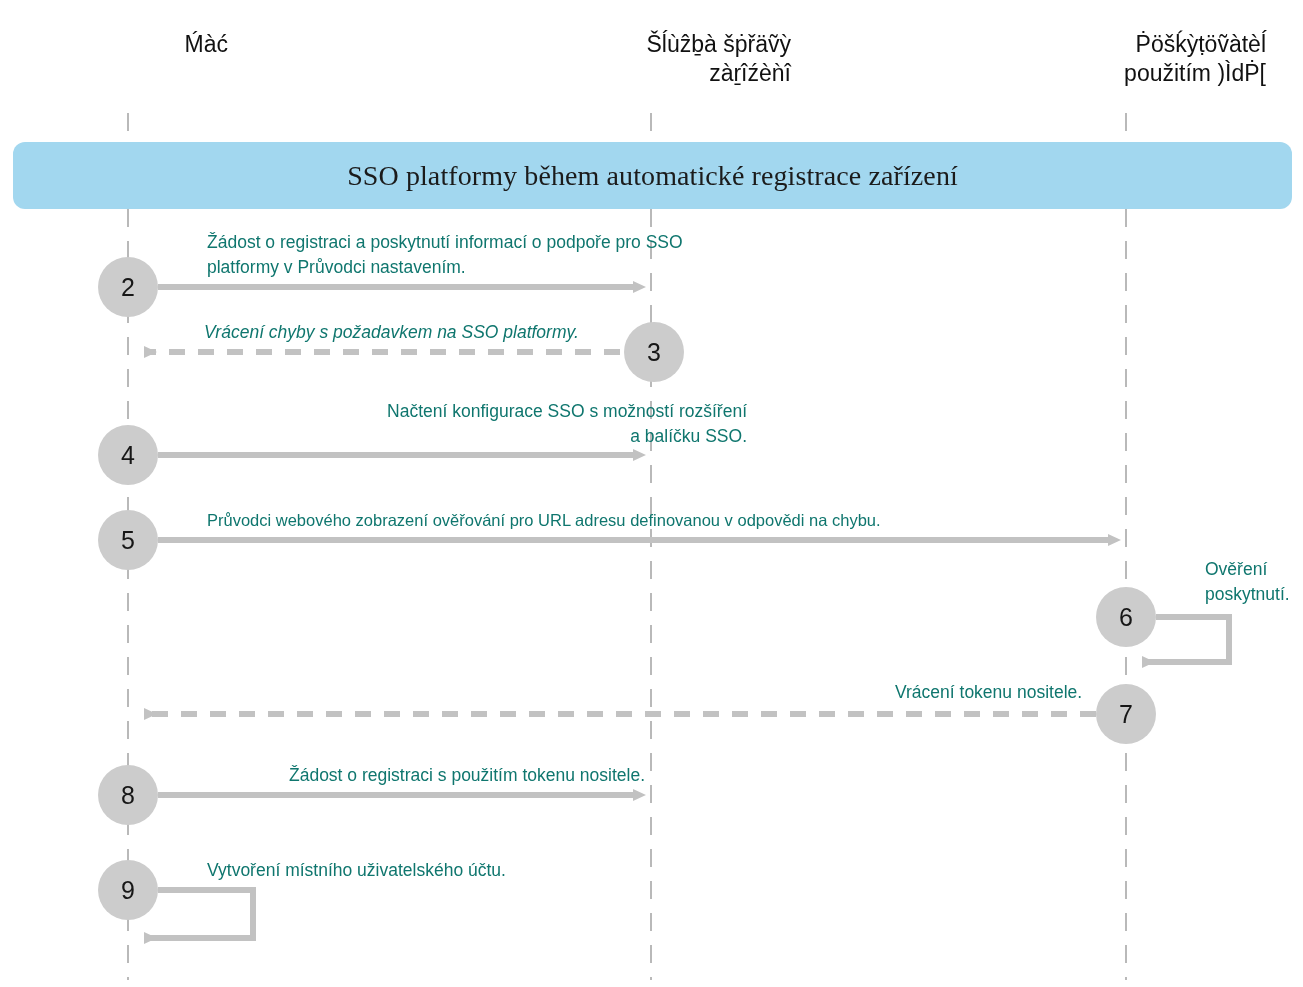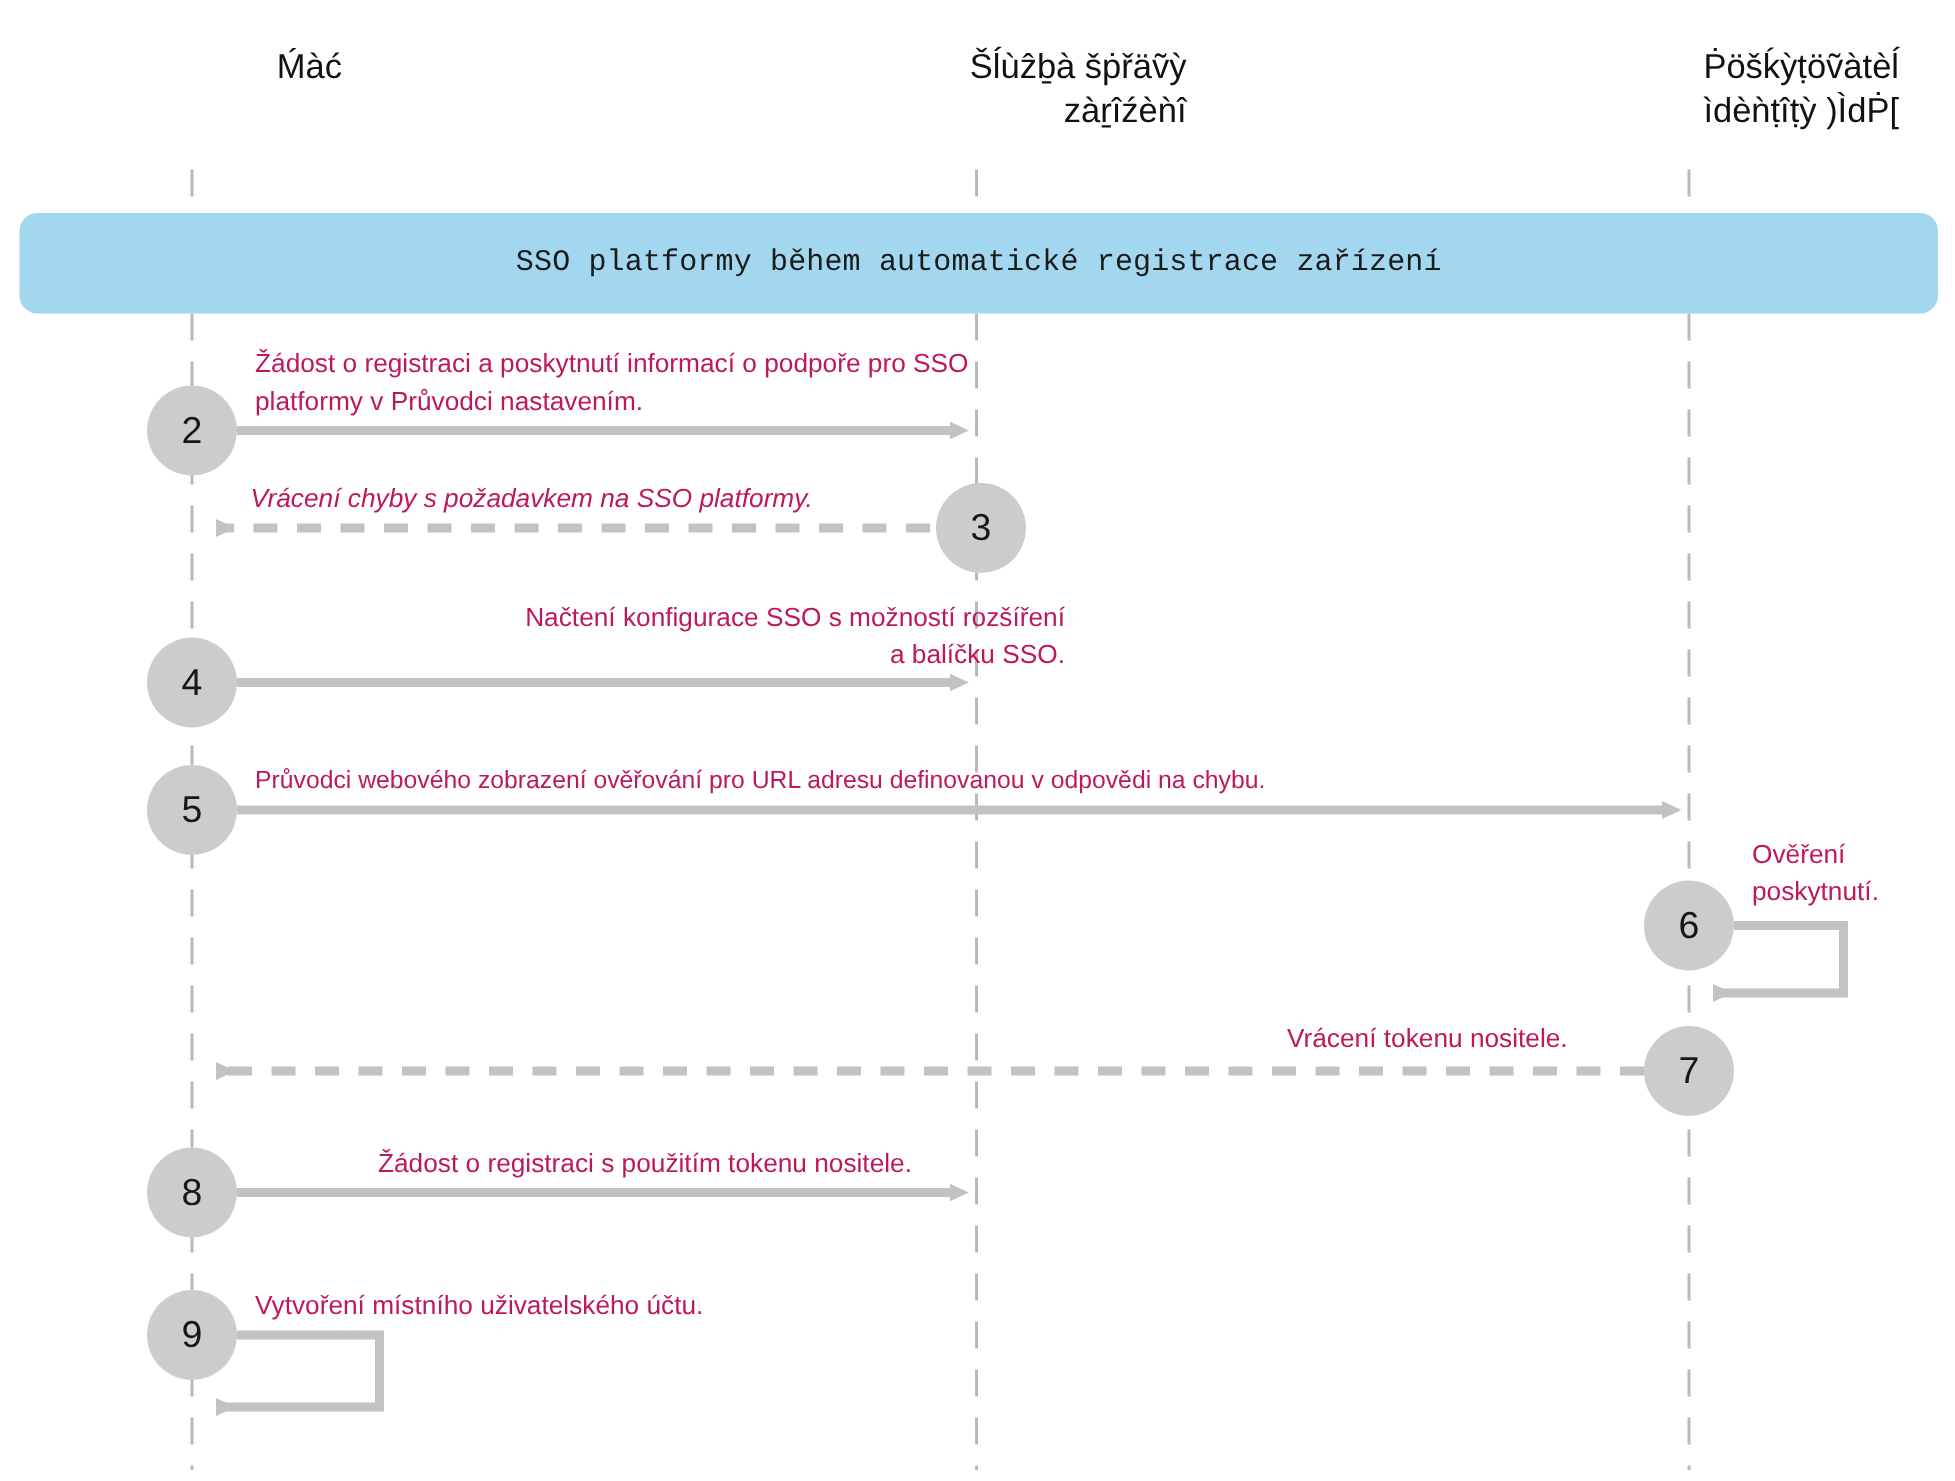--- a/index.html
+++ b/index.html
@@ -38,32 +38,33 @@
     width: 1279px;
     height: 67px;
     background: #a2d7ef;
     border-radius: 12px;
     box-sizing: border-box;
     display: flex;
     align-items: center;
     justify-content: center;
   }
   .banner-label {
-    font-size: 20px;
+    font-size: 28px;
     color: #1b1b1b;
     letter-spacing: 0.1px;
-    font-family: Liberation Mono, monospace;
+    font-family: Liberation Serif, serif;
   }
   .msg-label {
     position: absolute;
     font-size: 17.5px;
     line-height: 25px;
-    color: #be185d;
+    color: #0f766e;
     white-space: pre-line;
     font-family: "Liberation Sans", sans-serif;
+    margin-left: 37px;
   }
   .msg-label.small {
     font-size: 16.5px;
   }
   .step-num {
     position: absolute;
     width: 60px;
     height: 60px;
     border-radius: 50%;
     background: #cccccc;
@@ -130,21 +131,21 @@
     <path d="M158,890 L253,890 L253,938 L145,938" fill="none" stroke="#c2c2c2" stroke-width="6" marker-end="url(#arrowL)"></path>
   </g>
 </svg>
 
 <div class="lane-title" style="left:28px; top:30px; width:200px;">Ḿàć</div>
 
 <div class="lane-title" style="left:511px; top:30px; width:280px;">Šĺùẑḇà šṗřäṽỳ
 zàṟîźèǹî</div>
 
 <div class="lane-title" style="left:986px; top:30px; width:280px;">Ṗöšḱỳṭöṽàtèĺ
-ìdèǹṭîṭỳ )ÌdṖ[</div>
+použitím )ÌdṖ[</div>
 
 <div class="banner">
   <span class="banner-label">SSO platformy během automatické registrace zařízení</span>
 </div>
 
 <div class="msg-label" style="left:170px; top:230px; width:640px;">Žádost o registraci a poskytnutí informací o podpoře pro SSO
 platformy v Průvodci nastavením.</div>
 <div class="step-num" style="left:98px; top:257px;">2</div>
 
 <div class="msg-label" style="left:167px; top:320px; width:520px;font-style:italic;">Vrácení chyby s požadavkem na SSO platformy.</div>

